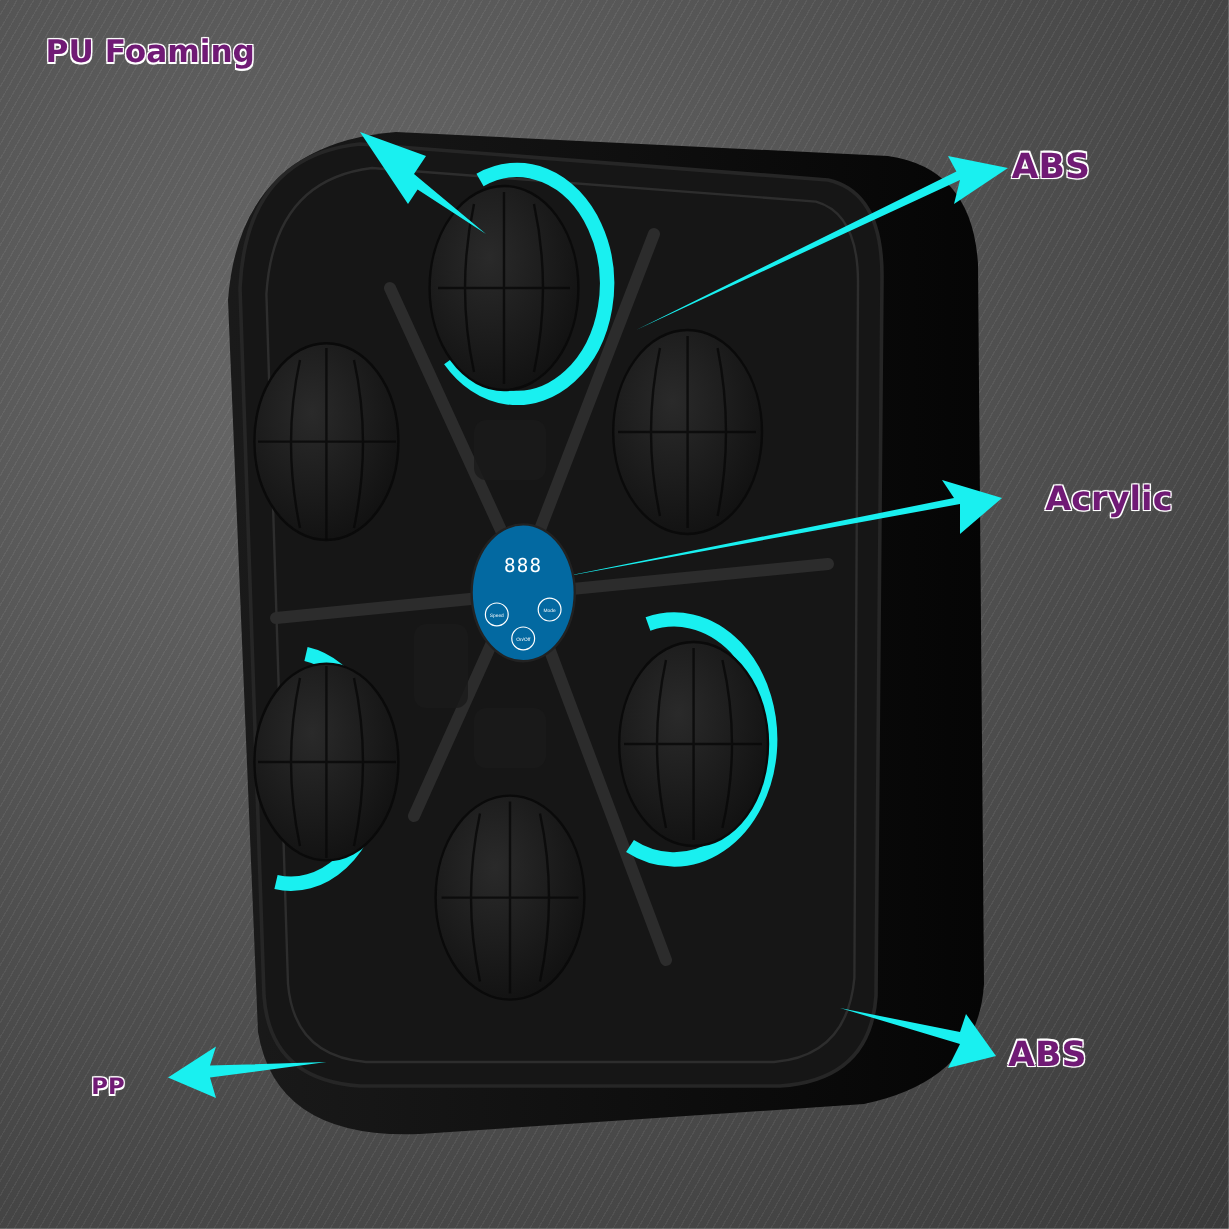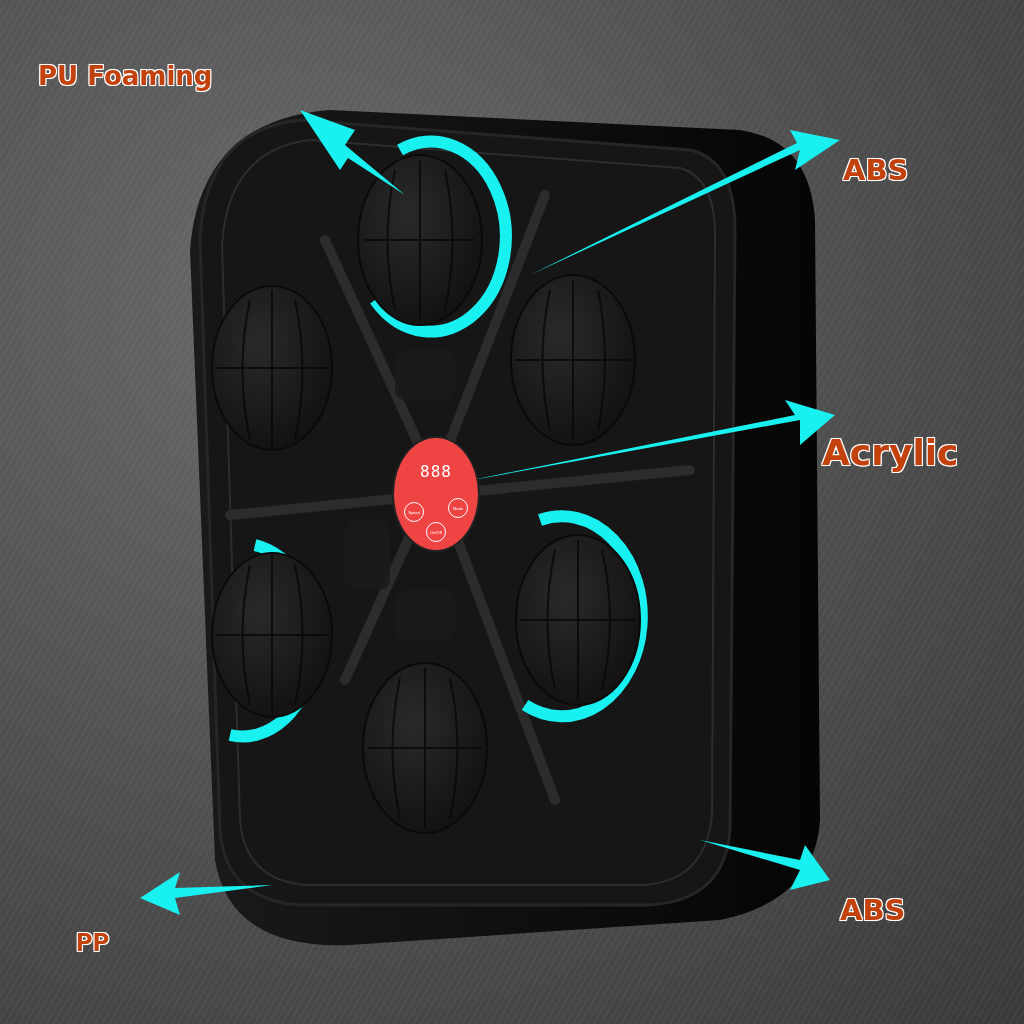--- a/index.html
+++ b/index.html
@@ -1,27 +1,27 @@
 <!DOCTYPE html>
 <html><head>
 <meta charset="utf-8">
 <style>
   html,body{margin:0;padding:0;}
   body{width:1024px;height:1024px;overflow:hidden;position:relative;
     background:
       repeating-linear-gradient(-60deg, rgba(255,255,255,0.06) 0 1px, transparent 1px 6px),
       radial-gradient(ellipse at 30% 30%, #6a6a6a 0%, #4e4e4e 55%, #3a3a3a 100%);
     font-family:"Liberation Sans", sans-serif;}
-  .label{position:absolute;color:#c2410c;font-weight:bold;font-family:"DejaVu Sans",sans-serif;
+  .label{position:absolute;color:#701a75;font-weight:bold;font-family:"DejaVu Sans",sans-serif;
     -webkit-text-stroke:1px #fff;paint-order:stroke fill;
     text-shadow:0 0 2px #fff,1px 1px 0 #fff,-1px -1px 0 #fff,1px -1px 0 #fff,-1px 1px 0 #fff;
-    white-space:nowrap;line-height:1.15;margin-top:32px;}
+    white-space:nowrap;line-height:1.15;}
   .device{position:absolute;left:0;top:0;width:1024px;height:1024px;}
   .display{position:absolute;left:392px;top:436px;width:84px;height:112px;border-radius:50%;
-    background:#ef4444;border:2px solid #222;}
+    background:#0369a1;border:2px solid #222;}
   .digits{position:absolute;left:0;right:0;top:24px;text-align:center;color:#fff;
     font-family:"DejaVu Sans Mono",monospace;font-size:16px;letter-spacing:1px;}
   .btn{position:absolute;width:18px;height:18px;border-radius:50%;border:1.5px solid #fff;
     color:#fff;font-size:4px;display:flex;align-items:center;justify-content:center;}
 </style>
 </head>
 <body>
 
 <svg class="device" viewBox="0 0 1024 1024" xmlns="http://www.w3.org/2000/svg">
   <defs>
@@ -91,15 +91,15 @@
   <div class="digits">888</div>
   <div class="btn" style="left:10px;top:64px;">Speed</div>
   <div class="btn" style="left:54px;top:60px;">Mode</div>
   <div class="btn" style="left:32px;top:84px;">On/Off</div>
 </div>
 
 <div class="label" style="left:38px;top:30px;font-size:26px;">
   <div>PU Foaming</div>
 </div>
 <div class="label" style="left:843px;top:122px;font-size:29px;">ABS</div>
-<div class="label" style="left:822px;top:400px;font-size:36px;">Acrylic</div>
+<div class="label" style="left:871px;top:400px;font-size:28px;">Acrylic</div>
 <div class="label" style="left:840px;top:862px;font-size:29px;">ABS</div>
-<div class="label" style="left:76px;top:896px;font-size:28px;font-family:Liberation Mono, monospace;">PP</div>
+<div class="label" style="left:76px;top:896px;font-size:19px;">PP</div>
 
 </body></html>

